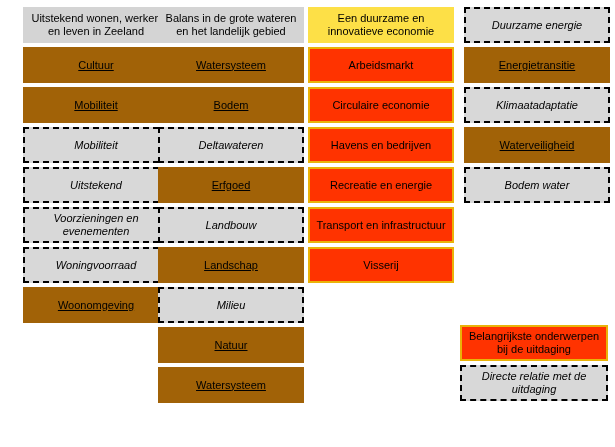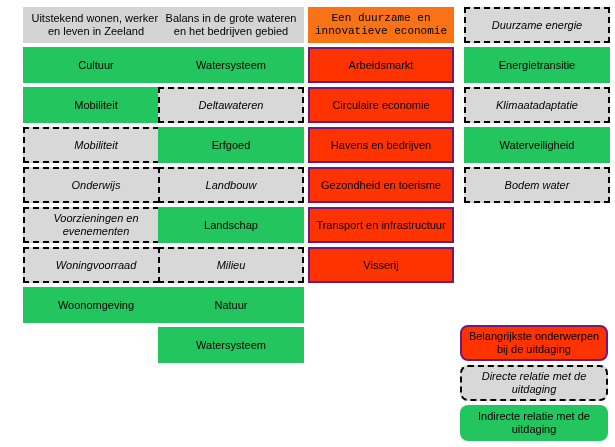--- a/index.html
+++ b/index.html
@@ -38,36 +38,36 @@
     color:#000000;
     padding:2px 4px;
   }
 
   
   .v-header-gray{
     background:#d4d4d4;
     border:none;
   }
   .v-header-primary{
-    background:#f97316;
+    background:#fde047;
     border:none;
-    font-family:Liberation Mono, monospace;
   }
   .v-primary{
     background:#ff3300;
-    border:2px solid #701a75;
+    border:2px solid #eab308;
   }
   .v-direct{
     background:#d8d8d8;
     border:2px dashed #000000;
     font-style:italic;
   }
   .v-indirect{
-    background:#22c55e;
+    background:#a16207;
     border:none;
+    text-decoration:underline;
   }
 
   
   #legend{
     position:absolute;
     left:460px;
     top:325px;
     width:148px;
   }
   .legend-item{
@@ -76,62 +76,61 @@
     height:36px;
     margin-bottom:4px;
     display:flex;
     align-items:center;
     justify-content:center;
     text-align:center;
     line-height:13px;
     font-size:11px;
     color:#000000;
     padding:2px 4px;
-    border-radius:8px;
   }
 </style>
 </head>
 <body>
 
 <div id="diagram">
     <div class="column col-1">
       <div class="cell v-header-gray">Uitstekend wonen, werken en leven in Zeeland</div>
       <div class="cell v-indirect">Cultuur</div>
       <div class="cell v-indirect">Mobiliteit</div>
       <div class="cell v-direct">Mobiliteit</div>
-      <div class="cell v-direct">Onderwijs</div>
+      <div class="cell v-direct">Uitstekend</div>
       <div class="cell v-direct">Voorzieningen en evenementen</div>
       <div class="cell v-direct">Woningvoorraad</div>
       <div class="cell v-indirect">Woonomgeving</div>
     </div>
     <div class="column col-2">
-      <div class="cell v-header-gray">Balans in de grote wateren en het bedrijven gebied</div>
+      <div class="cell v-header-gray">Balans in de grote wateren en het landelijk gebied</div>
       <div class="cell v-indirect">Watersysteem</div>
+      <div class="cell v-indirect">Bodem</div>
       <div class="cell v-direct">Deltawateren</div>
       <div class="cell v-indirect">Erfgoed</div>
       <div class="cell v-direct">Landbouw</div>
       <div class="cell v-indirect">Landschap</div>
       <div class="cell v-direct">Milieu</div>
       <div class="cell v-indirect">Natuur</div>
       <div class="cell v-indirect">Watersysteem</div>
     </div>
     <div class="column col-3">
       <div class="cell v-header-primary">Een duurzame en innovatieve economie</div>
       <div class="cell v-primary">Arbeidsmarkt</div>
       <div class="cell v-primary">Circulaire economie</div>
       <div class="cell v-primary">Havens en bedrijven</div>
-      <div class="cell v-primary">Gezondheid en toerisme</div>
+      <div class="cell v-primary">Recreatie en energie</div>
       <div class="cell v-primary">Transport en infrastructuur</div>
       <div class="cell v-primary">Visserij</div>
     </div>
     <div class="column col-4">
       <div class="cell v-direct">Duurzame energie</div>
       <div class="cell v-indirect">Energietransitie</div>
       <div class="cell v-direct">Klimaatadaptatie</div>
       <div class="cell v-indirect">Waterveiligheid</div>
       <div class="cell v-direct">Bodem water</div>
     </div>
   </div>
 <div id="legend">
     <div class="legend-item v-primary">Belangrijkste onderwerpen bij de uitdaging</div>
     <div class="legend-item v-direct">Directe relatie met de uitdaging</div>
-    <div class="legend-item v-indirect">Indirecte relatie met de uitdaging</div>
   </div>
 
 </body></html>

